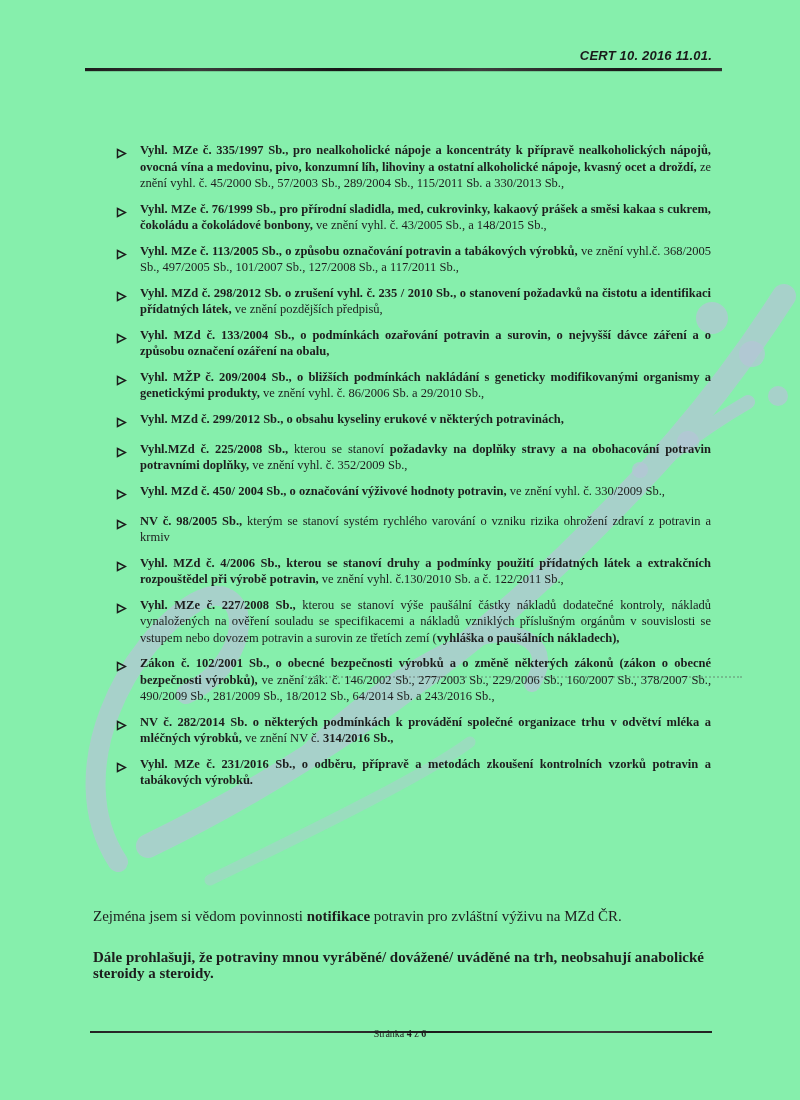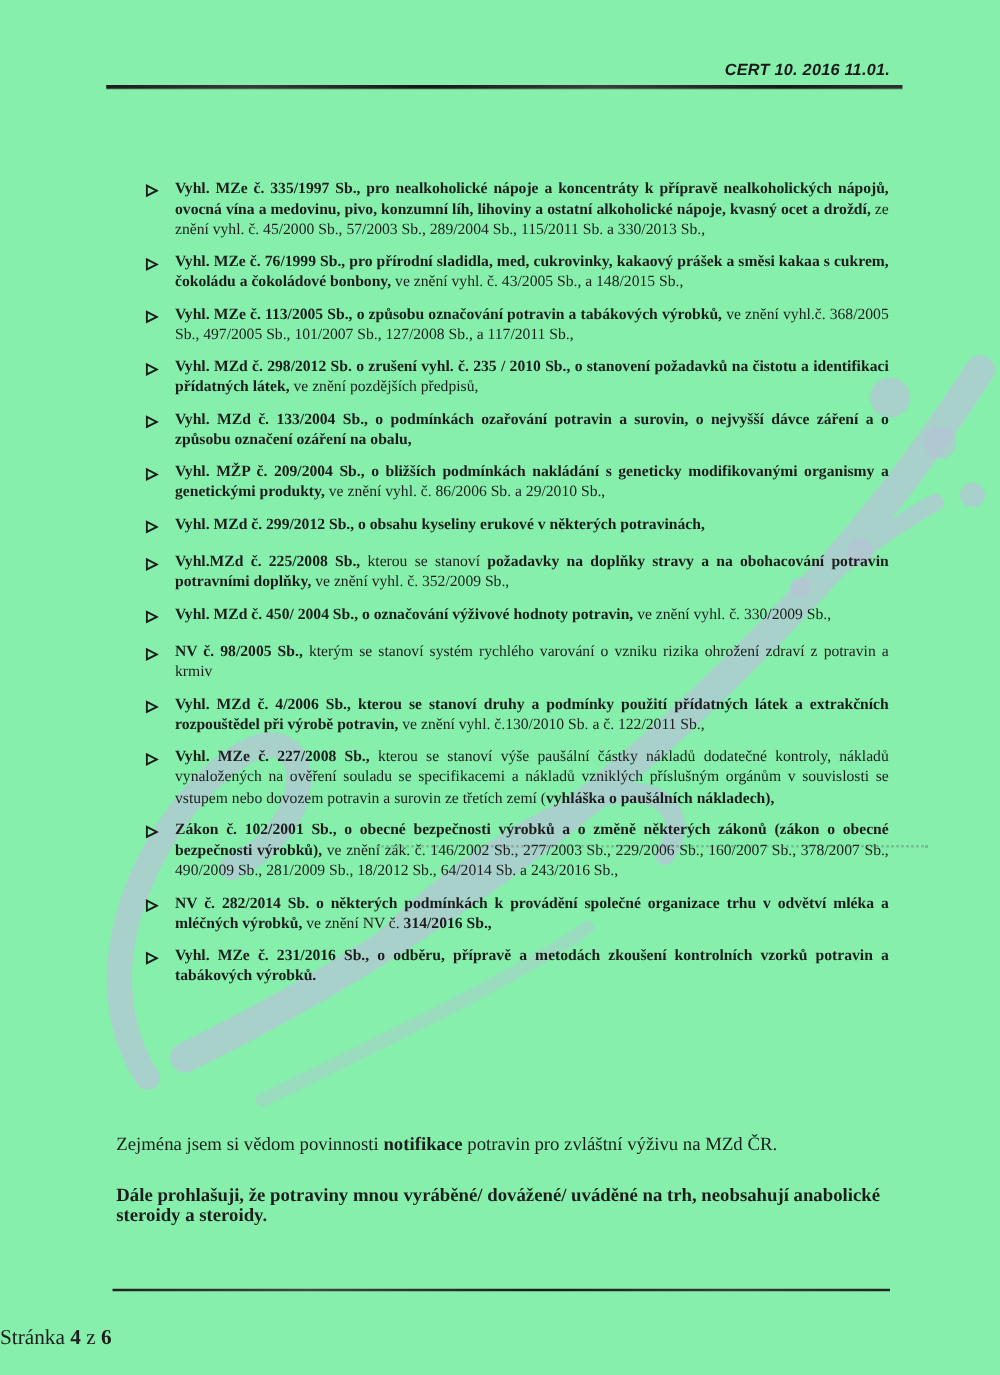--- a/index.html
+++ b/index.html
@@ -31,22 +31,22 @@
     position:absolute; top:676px; left:302px; width:440px;
     border-top:2px dotted rgba(80,80,80,.32);
   }
   .paragraphs{position:absolute; top:908px; left:93px; width:618px;}
   .para{font-size:15px; line-height:16.5px; margin-bottom:24px; text-align:left;}
   .footer-rule{
     position:absolute; top:1031px; left:90px; width:622px; height:2px;
     background:linear-gradient(90deg,#222 0%,#444 25%,#1b1b1b 55%,#3a3a3a 80%,#222 100%);
   }
   .footer-text{
-    position:absolute; top:1060px; left:0; width:100%;
-    font-size:17px;
+    position:absolute; top:1028px; left:0; width:100%;
+    text-align:center; font-size:10px;
   }
 </style>
 </head>
 <body>
 
 <div class="page">
 
   <svg class="watermark" width="800" height="1100" viewBox="0 0 800 1100">
     <g fill="none" stroke="#b6c5d8" stroke-linecap="round" opacity="0.7">
       <path d="M118,862 C58,770 130,640 196,602 C252,572 258,660 186,694" stroke-width="20"></path>

